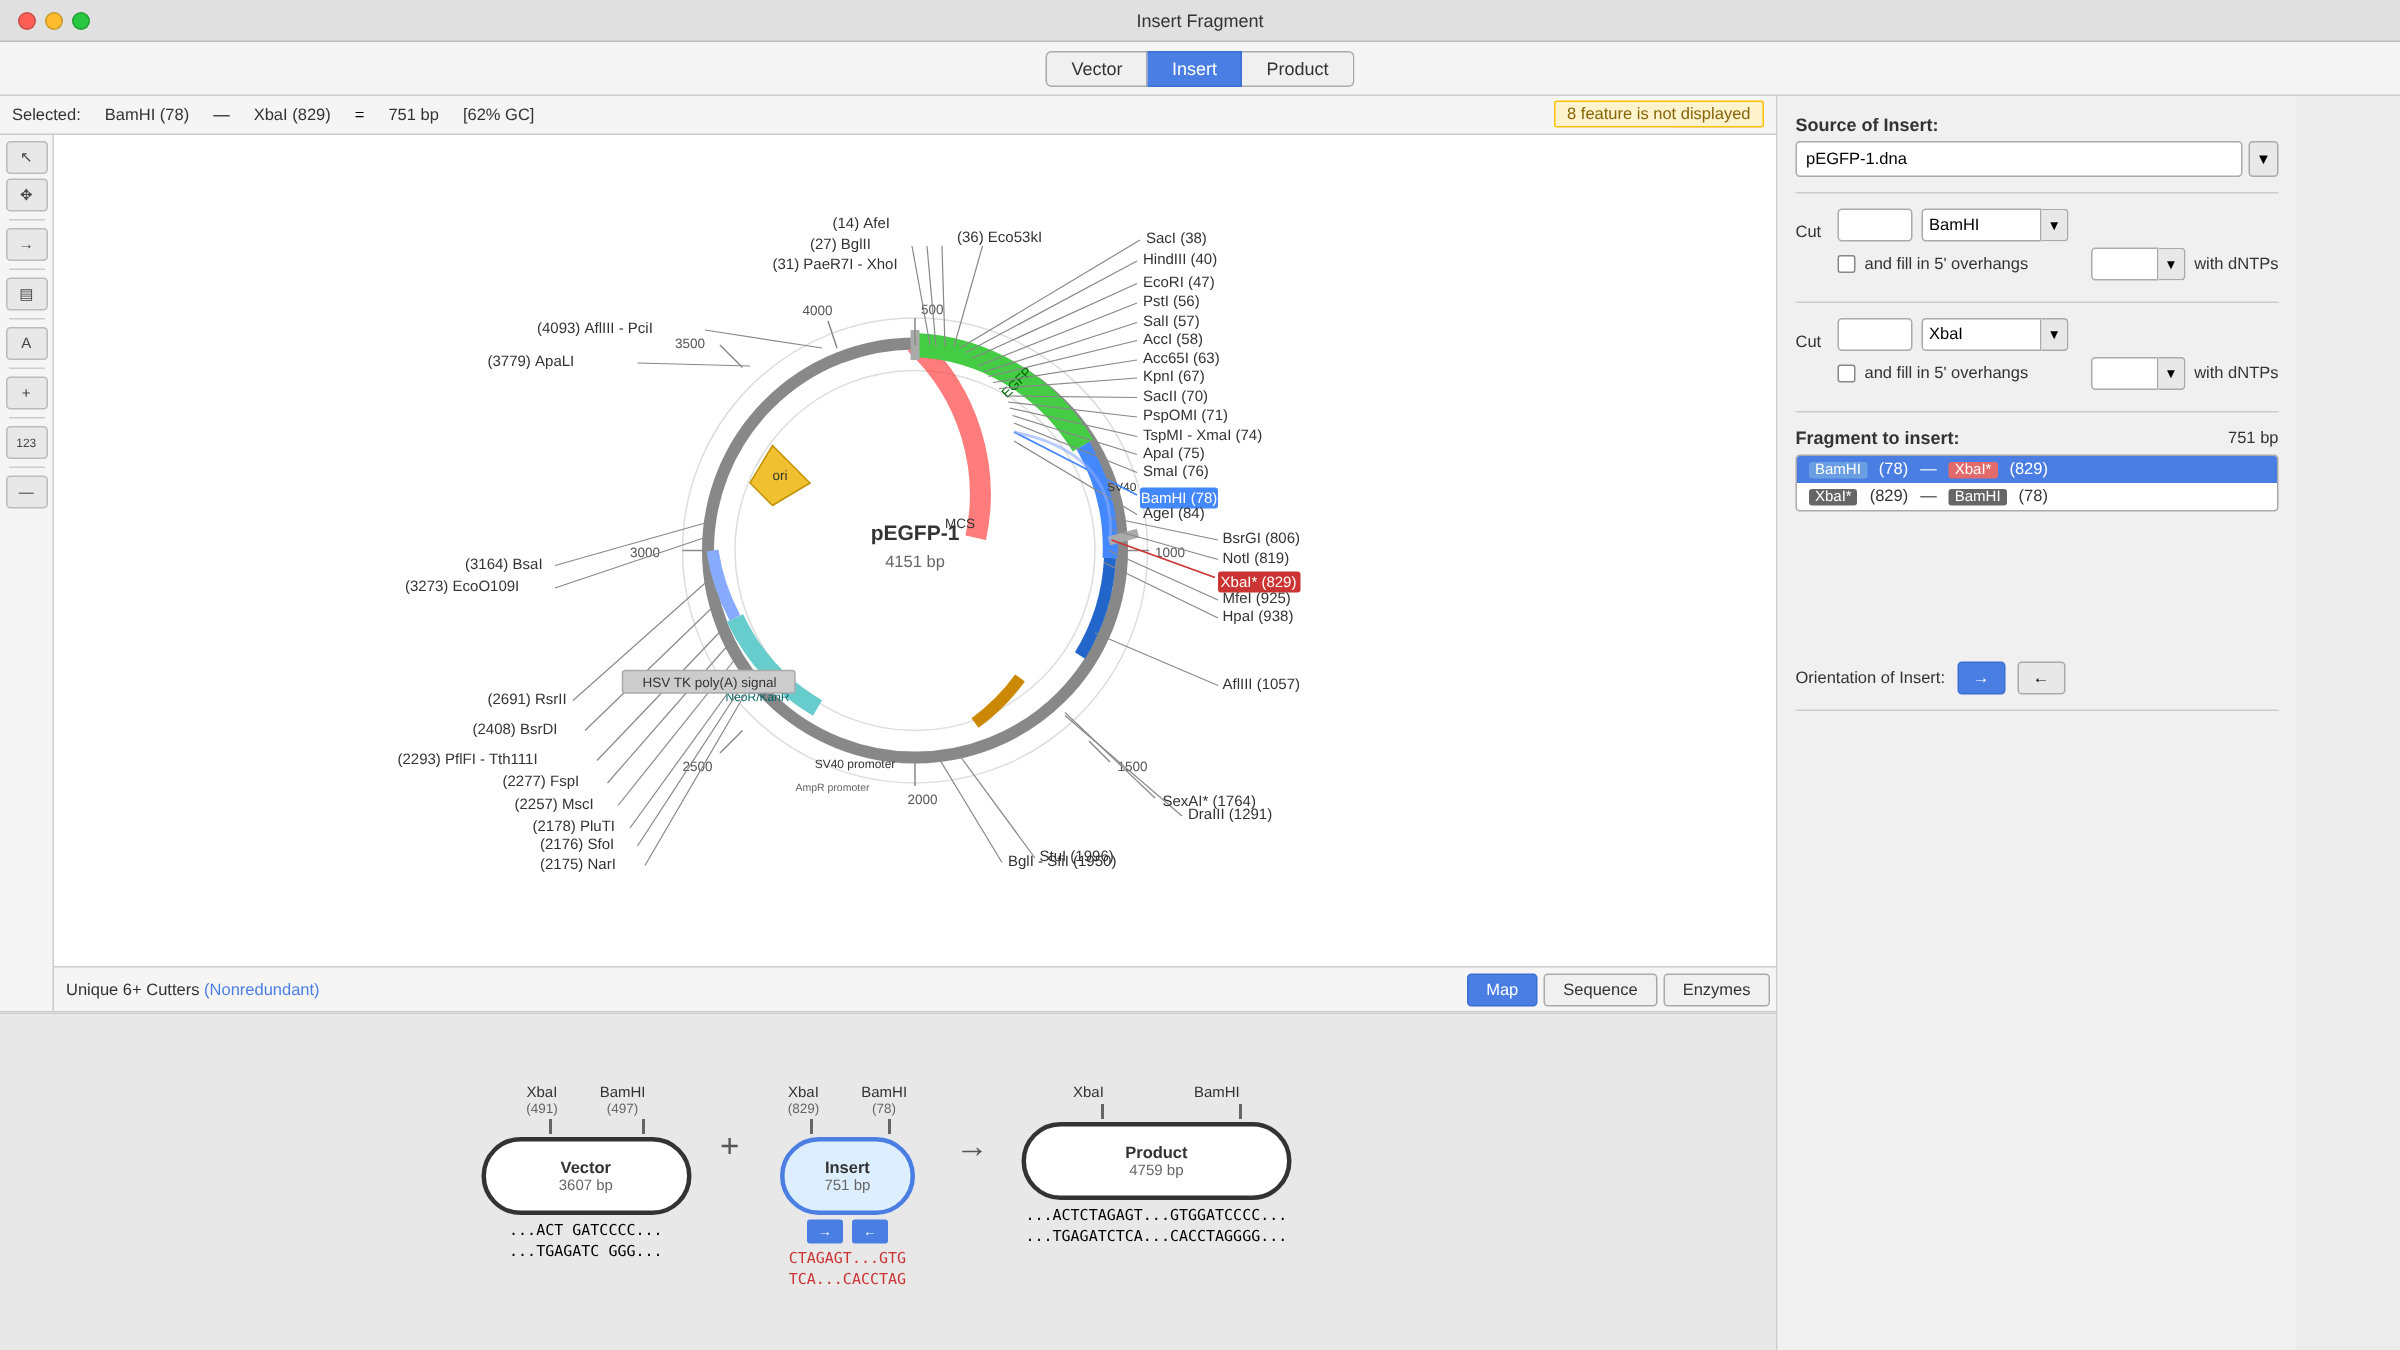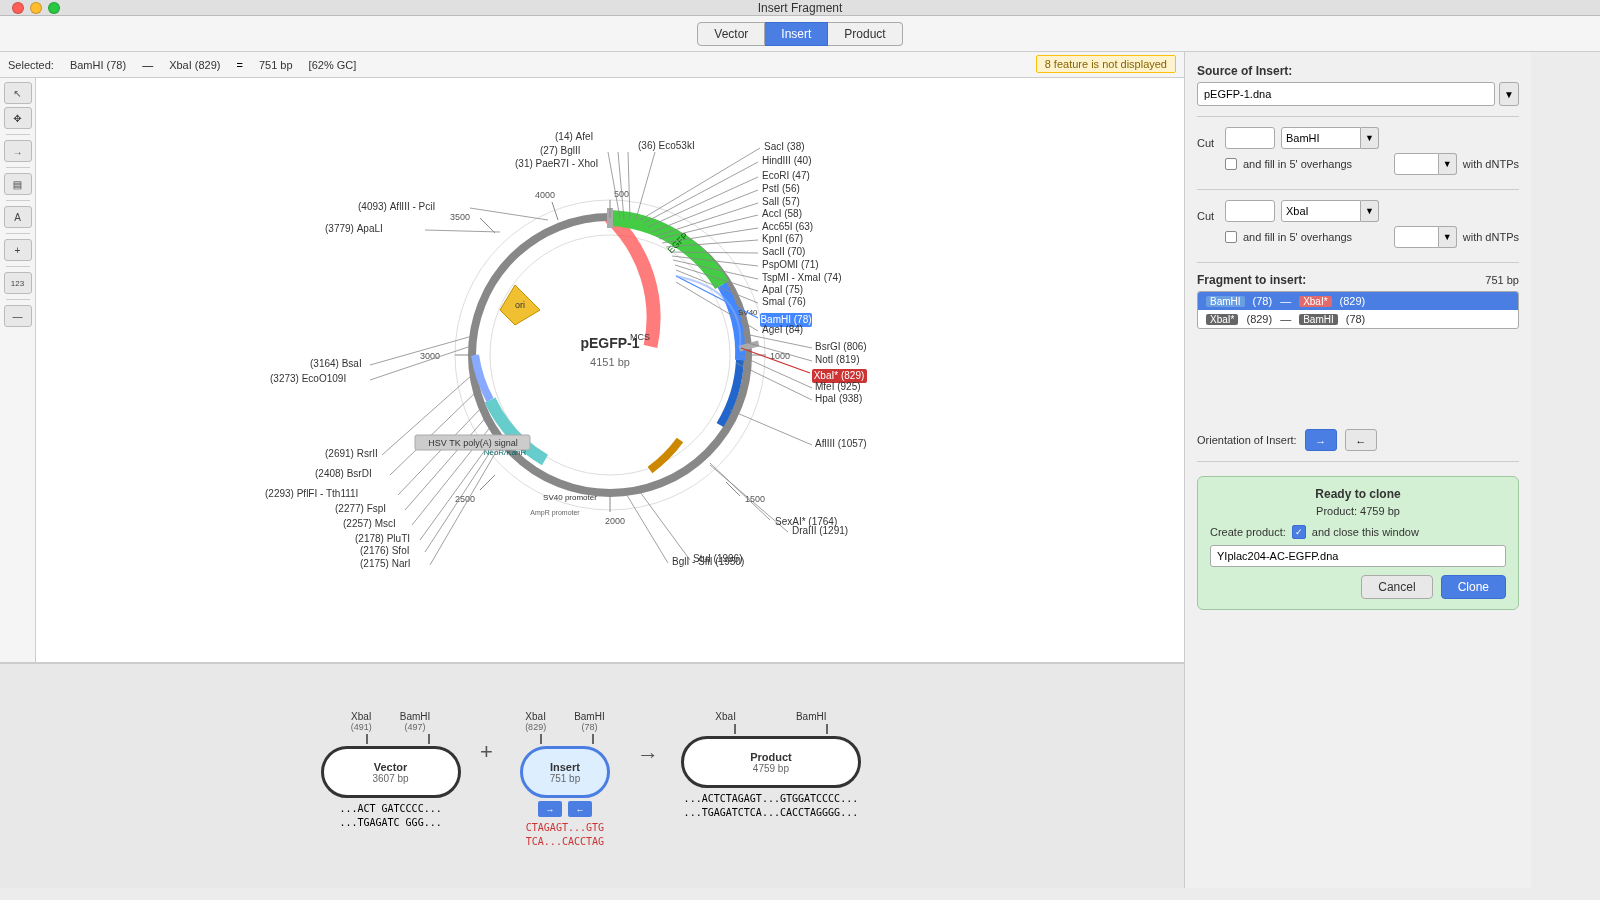--- a/index.html
+++ b/index.html
@@ -1,19 +1,19 @@
 <!DOCTYPE html>
 <html><head>
   <meta charset="utf-8">
   <style>
     * { box-sizing: border-box; margin: 0; padding: 0; }
     body { font-family: -apple-system, BlinkMacSystemFont, 'Helvetica Neue', Arial, sans-serif; font-size: 11px; background: #ececec; width: 1600px; height: 900px; overflow: hidden; }
 
     
-    .titlebar { background: #e0e0e0; height: 16px; display: flex; align-items: center; justify-content: center; border-bottom: 1px solid #bbb; position: relative; }
+    .titlebar { background: #e0e0e0; height: 28px; display: flex; align-items: center; justify-content: center; border-bottom: 1px solid #bbb; position: relative; }
     .titlebar-buttons { position: absolute; left: 12px; display: flex; gap: 6px; }
     .tb-btn { width: 12px; height: 12px; border-radius: 50%; border: 1px solid rgba(0,0,0,0.2); }
     .tb-close { background: #ff5f57; }
     .tb-min { background: #febc2e; }
     .tb-max { background: #28c840; }
     .titlebar-title { font-size: 12px; color: #333; font-weight: 500; }
 
     
     .toolbar { background: #f5f5f5; border-bottom: 1px solid #ccc; height: 36px; display: flex; align-items: center; justify-content: center; gap: 0; }
     .toolbar-btn { padding: 4px 16px; border: 1px solid #aaa; font-size: 12px; cursor: pointer; background: #f0f0f0; color: #333; }
@@ -376,20 +376,30 @@
           <text x="255" y="97" font-size="10" fill="#333">(31) <tspan font-weight="500">PaeR7I - XhoI</tspan></text>
 
           <line x1="376" y1="149" x2="395" y2="82" stroke="#888" stroke-width="0.8"></line>
           <text x="378" y="79" font-size="10" fill="#333">(36) <tspan font-weight="500">Eco53kI</tspan></text>
 
           <path d="M 416,206 Q 485,220 480,278" fill="none" stroke="#88aaff" stroke-width="2" opacity="0.6"></path>
 
         </svg>
       </div>
 
+      <div class="tab-bar" style="position:absolute; bottom:0; left:36px; right:0;">
+        <span class="cutters-label">
+          <span>Unique 6+ Cutters</span>
+          <a class="cutters-link">(Nonredundant)</a>
+        </span>
+        <div style="flex:1;"></div>
+        <button class="tab-btn active">Map</button>
+        <button class="tab-btn">Sequence</button>
+        <button class="tab-btn">Enzymes</button>
+      </div>
     </div>
 
     <div class="bottom-panel" style="height:225px; background:#e8e8e8; padding:6px 20px;">
       <div class="full-diagram-row" style="width:100%; align-items:flex-start; gap:8px;">
 
         <div class="bottom-piece" style="align-items:center; min-width:155px;">
           <div class="two-enz" style="margin-bottom:2px;">
             <div class="enz-col">
               <span class="enz-name">XbaI</span>
               <span class="enz-pos">(491)</span>
@@ -555,29 +565,15 @@
     <div style="height:80px;"></div>
 
     <div class="orientation-row">
       <span class="orient-label">Orientation of Insert:</span>
       <div class="orient-btn active">→</div>
       <div class="orient-btn">←</div>
     </div>
 
     <div class="divider"></div>
 
-    <div class="ready-box">
-      <div class="ready-title">Ready to clone</div>
-      <div class="ready-product">Product: 4759 bp</div>
-      <div class="create-row">
-        <span class="create-label">Create product:</span>
-        <div class="create-checkbox"></div>
-        <span class="create-close">and close this window</span>
-      </div>
-      <input class="filename-input" type="text" value="YIplac204-AC-EGFP.dna" style="">
-      <div class="action-btns">
-        <button class="cancel-btn">Cancel</button>
-        <button class="clone-btn">Clone</button>
-      </div>
-    </div>
 
   </div>
 </div>
 
 </body></html>

